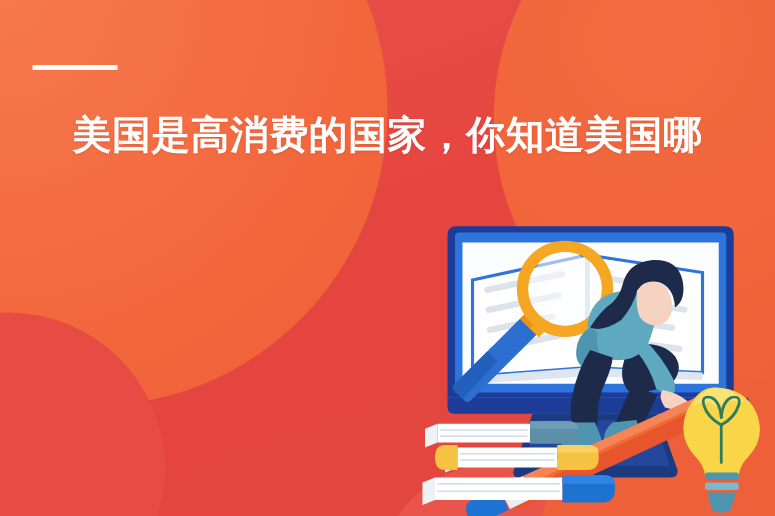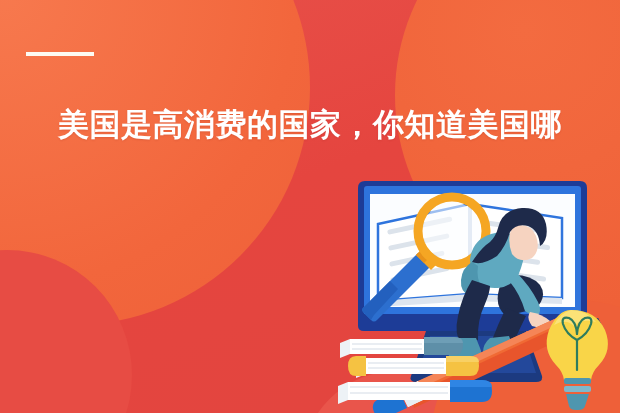--- a/index.html
+++ b/index.html
@@ -45,21 +45,21 @@
     width:200px;height:200px;
     background:#E9554B;
   }
 
   
   .accent-dash{
     position:absolute;left:26px;top:52px;
     width:68px;height:4px;background:#FDFBF3;
   }
   .title{
-    position:absolute;left:58px;top:104px;
+    position:absolute;left:58px;top:88px;
     width:545px;
     color:#FFFFFF;
     font-size:31px;
     line-height:40px;
     letter-spacing:.5px;
     font-weight:700;
     white-space:nowrap;
     text-shadow:0 1px 2px rgba(150,40,25,.18);
   }
 

